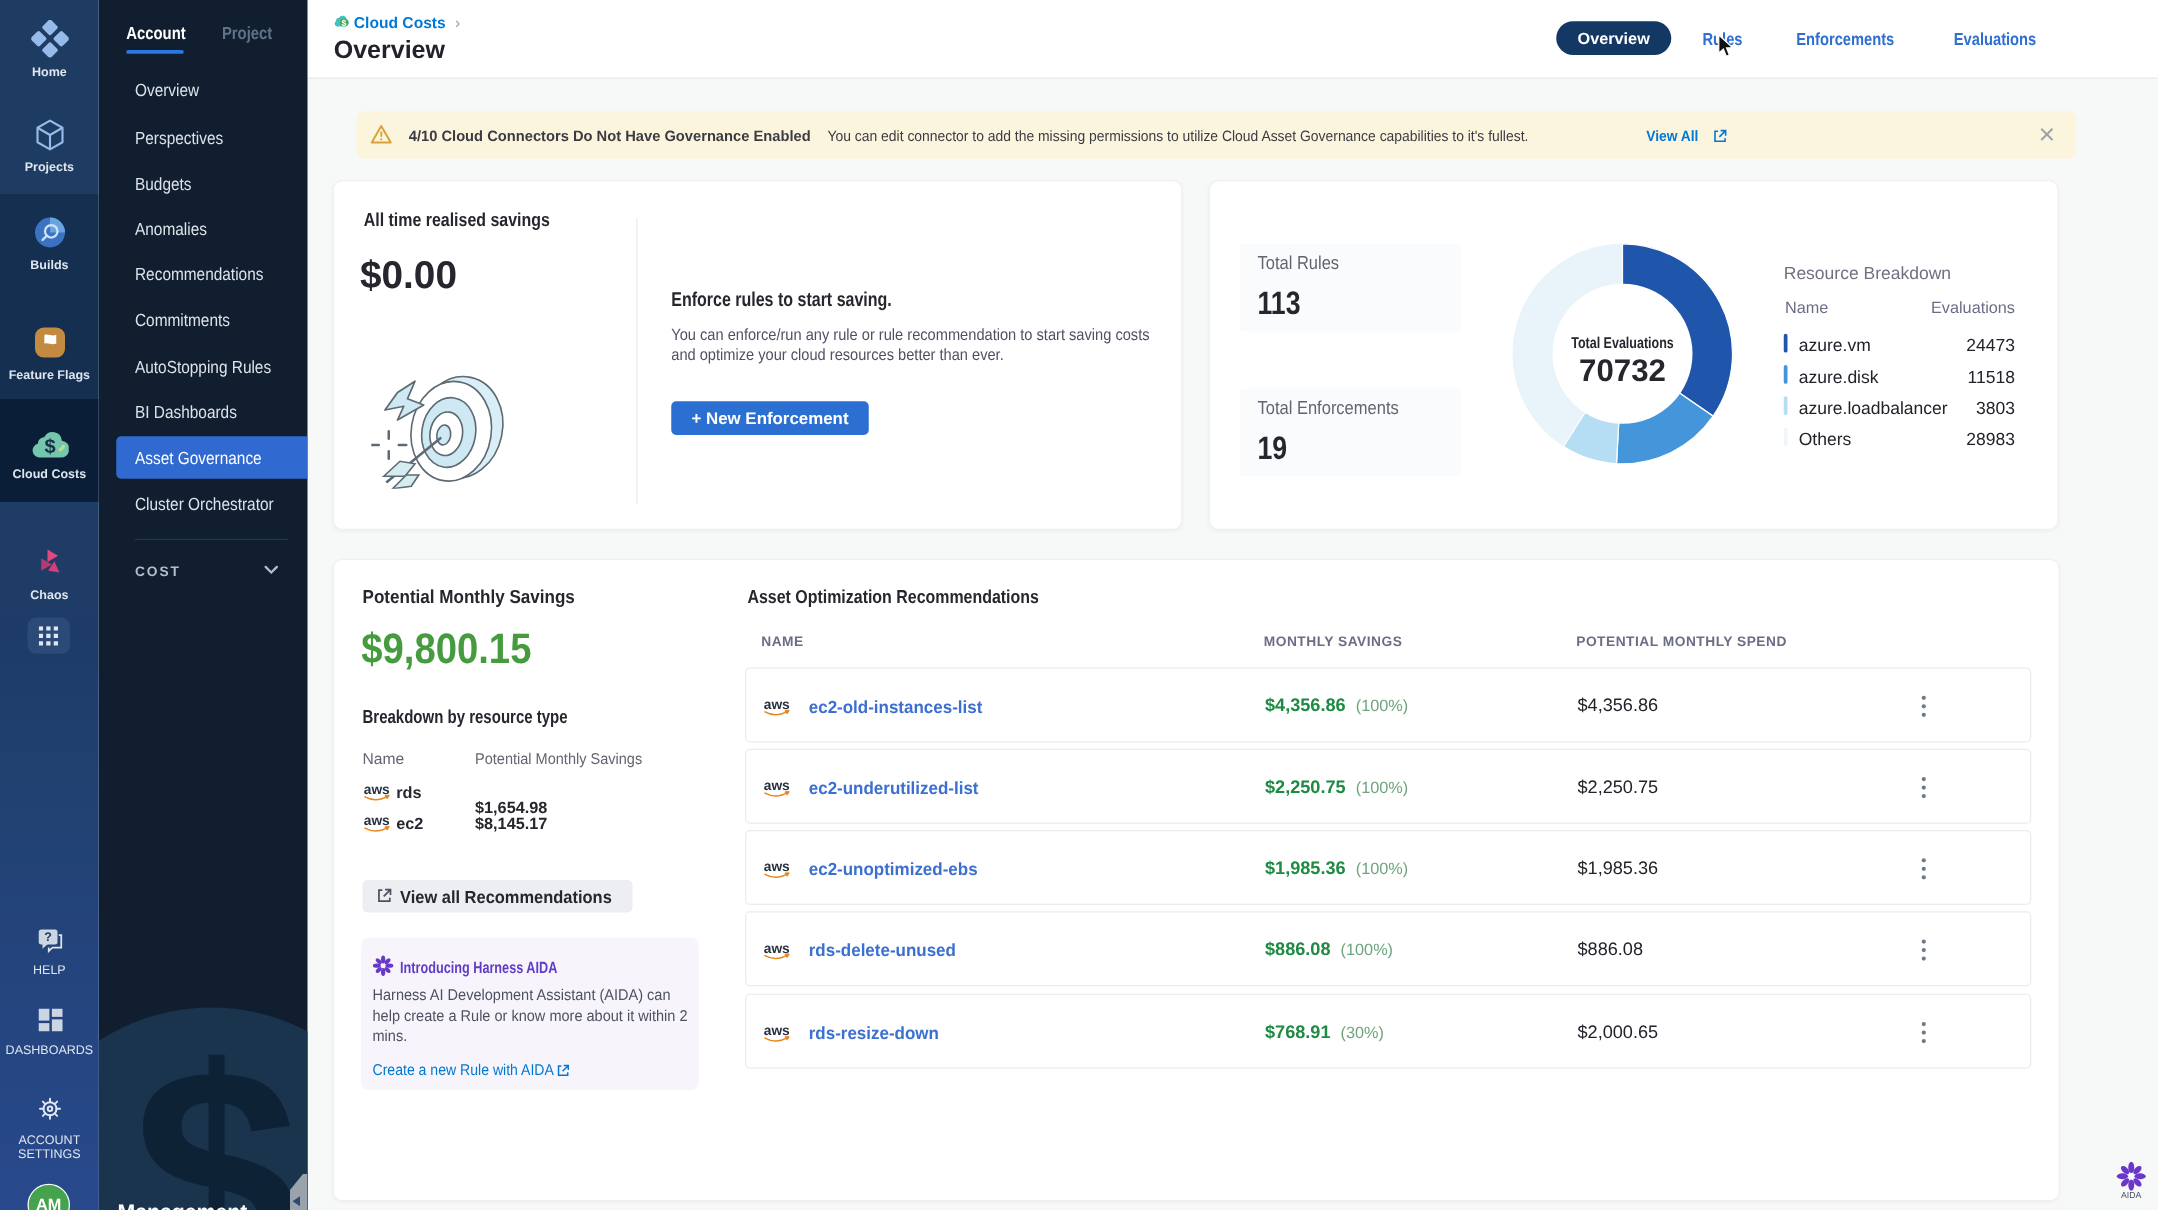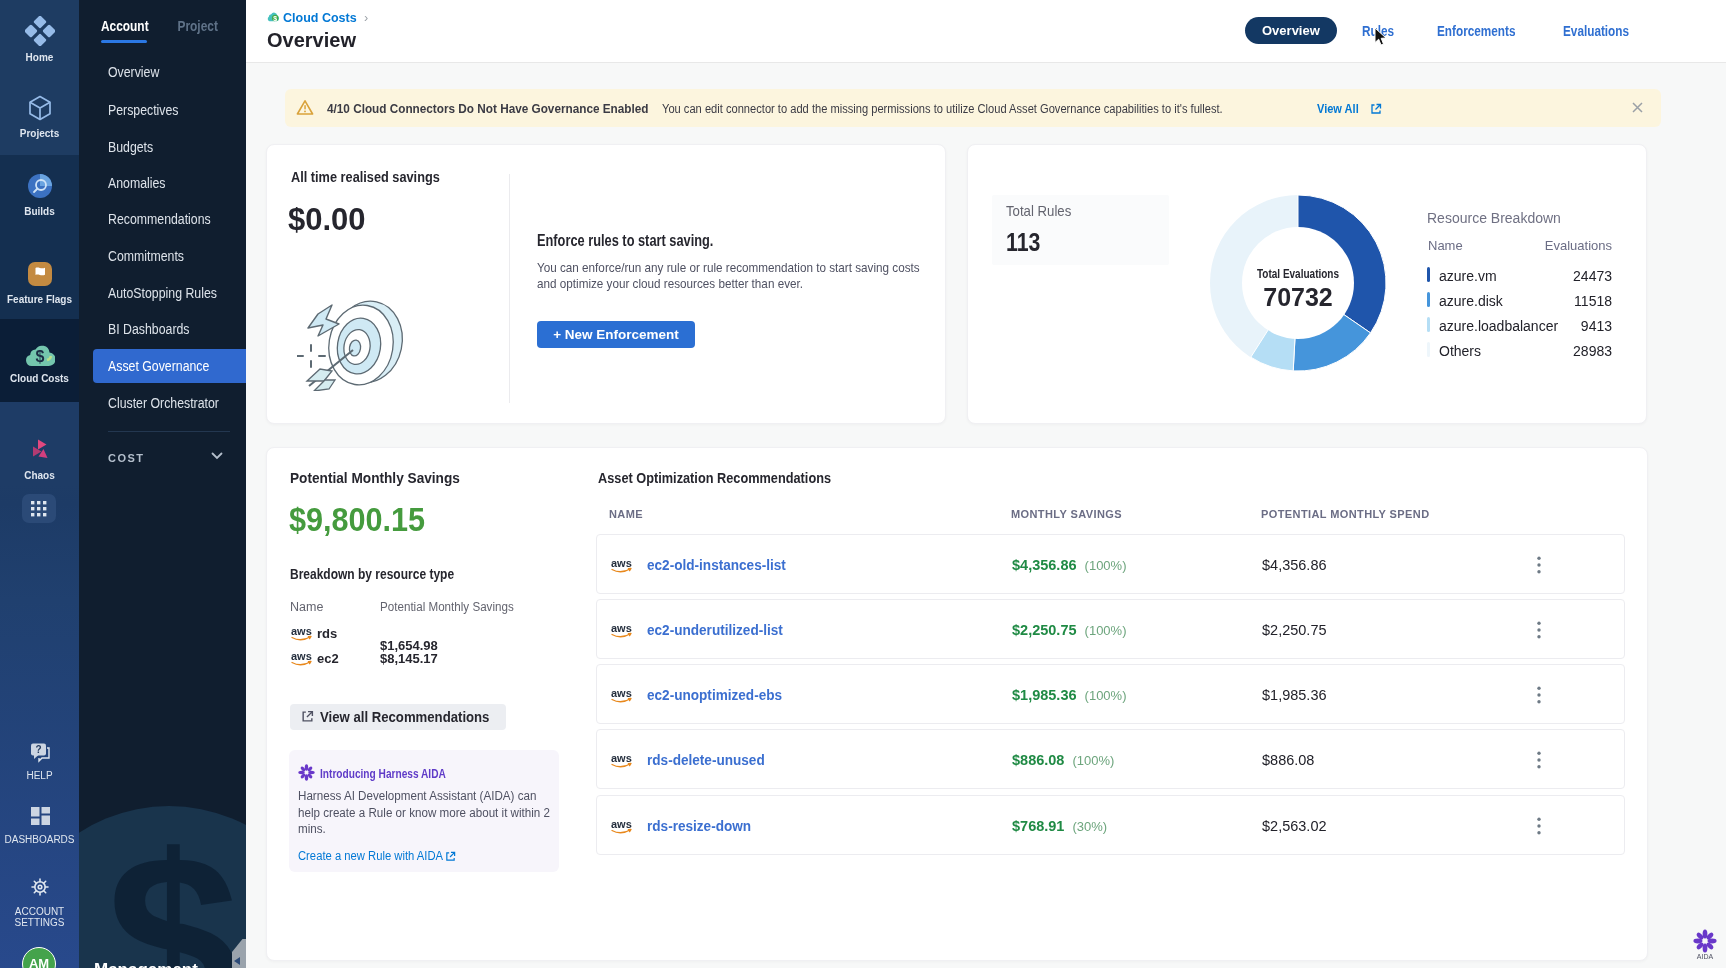--- a/index.html
+++ b/index.html
@@ -245,20 +245,24 @@
     </svg>
     <div style="position:absolute;left:270px;top:87px;font-size:16px;font-weight:bold;color:#26262e;transform:scaleX(.8);transform-origin:0 50%;white-space:nowrap;">Enforce rules to start saving.</div>
     <div style="position:absolute;left:270px;top:115px;font-size:13px;color:#4f5162;line-height:15.5px;transform:scaleX(.9);transform-origin:0 50%;white-space:nowrap;">You can enforce/run any rule or rule recommendation to start saving costs<br>and optimize your cloud resources better than ever.</div>
     <div style="position:absolute;left:270px;top:176px;width:158px;height:27px;background:#2b6fd3;border-radius:4px;color:#fff;font-size:13.5px;font-weight:bold;text-align:center;line-height:27px;">+ New Enforcement</div>
   </div>
   <div class="card" id="card2">
     <div class="tile" style="top:50px;">
         <div class="tl">Total Rules</div>
         <div class="tv">113</div>
       </div>
+    <div class="tile" style="top:166px;">
+        <div class="tl">Total Enforcements</div>
+        <div class="tv">19</div>
+      </div>
     <svg style="position:absolute;left:240px;top:48px;" width="180" height="180" viewBox="0 0 180 180">
       <g transform="translate(90,90)">
         <circle r="88" fill="#e8f3fa"></circle>
         <path d="M0,-88 A88,88 0 0 1 72.5,49.9 L0,0 Z" fill="#1f55ab" stroke="#fff" stroke-width="1"></path>
         <path d="M72.5,49.9 A88,88 0 0 1 -4.8,87.9 L0,0 Z" fill="#4595db" stroke="#fff" stroke-width="1"></path>
         <path d="M-4.8,87.9 A88,88 0 0 1 -47.2,74.2 L0,0 Z" fill="#b5def5" stroke="#fff" stroke-width="1"></path>
         <circle r="56" fill="#ffffff"></circle>
       </g>
     </svg>
     <div style="position:absolute;left:240px;top:122px;width:180px;text-align:center;font-size:12.5px;font-weight:bold;color:#26262e;transform:scaleX(.8);">Total Evaluations</div>
@@ -267,21 +271,21 @@
     <div style="position:absolute;left:460px;top:93px;font-size:13px;color:#6b6d85;">Name</div>
     <div style="position:absolute;left:564px;top:93px;width:80px;text-align:right;font-size:13px;color:#6b6d85;">Evaluations</div>
     <div class="mark" style="left:459px;top:122px;background:#1f55ab;"></div>
     <div class="rb-row" style="left:471px;top:123px;">azure.vm</div>
     <div class="rb-val" style="left:564px;top:123px;">24473</div>
     <div class="mark" style="left:459px;top:147px;background:#4595db;"></div>
     <div class="rb-row" style="left:471px;top:148px;">azure.disk</div>
     <div class="rb-val" style="left:564px;top:148px;">11518</div>
     <div class="mark" style="left:459px;top:172px;background:#b5def5;"></div>
     <div class="rb-row" style="left:471px;top:173px;">azure.loadbalancer</div>
-    <div class="rb-val" style="left:564px;top:173px;">9413</div>
+    <div class="rb-val" style="left:564px;top:173px;">3803</div>
     <div class="mark" style="left:459px;top:197px;background:#eef6fb;"></div>
     <div class="rb-row" style="left:471px;top:198px;">Others</div>
     <div class="rb-val" style="left:564px;top:198px;">28983</div>
   </div>
   <div class="card" id="card3">
     <div class="h15" style="position:absolute;left:23px;top:21px;transform:scaleX(.91);">Potential Monthly Savings</div>
     <div style="position:absolute;left:22px;top:52px;font-size:34px;font-weight:bold;color:#459b3e;transform:scaleX(.9);transform-origin:0 50%;">$9,800.15</div>
     <div class="h15" style="position:absolute;left:23px;top:117px;transform:scaleX(.8);">Breakdown by resource type</div>
     <div style="position:absolute;left:23px;top:152px;font-size:12.5px;color:#63646f;">Name</div>
     <div style="position:absolute;left:113px;top:152px;font-size:12.5px;color:#63646f;transform:scaleX(.93);transform-origin:0 50%;white-space:nowrap;">Potential Monthly Savings</div>
@@ -385,21 +389,21 @@
           <circle cx="2" cy="15.8" r="1.7" fill="#6e7a85"></circle>
         </svg>
     </div>
     <div class="trow" style="top:347px;">
       <svg class="aws-ic" style="left:13px;top:21px;" viewBox="0 0 24 17">
           <text x="1" y="11" font-size="11" font-weight="bold" fill="#252f3e">aws</text>
           <path d="M2 13.5 Q11 18.5 21 12.5 l-2.6 0.2 m2.6 -0.2 l-1.4 2.1" stroke="#e8881c" stroke-width="1.3" fill="none" stroke-linecap="round"></path>
         </svg>
       <div class="nm">rds-resize-down</div>
       <div class="sv">$768.91&nbsp; <span class="pc">(30%)</span></div>
-      <div class="sp">$2,563.02</div>
+      <div class="sp">$2,000.65</div>
       <svg class="dots" width="4" height="18" viewBox="0 0 4 18">
           <circle cx="2" cy="2.2" r="1.7" fill="#6e7a85"></circle>
           <circle cx="2" cy="9" r="1.7" fill="#6e7a85"></circle>
           <circle cx="2" cy="15.8" r="1.7" fill="#6e7a85"></circle>
         </svg>
     </div>
   </div>
 </div>
 <div id="aida-float">
   <svg width="24" height="24" viewBox="0 0 17 17" style="margin:0 auto;display:block;">

